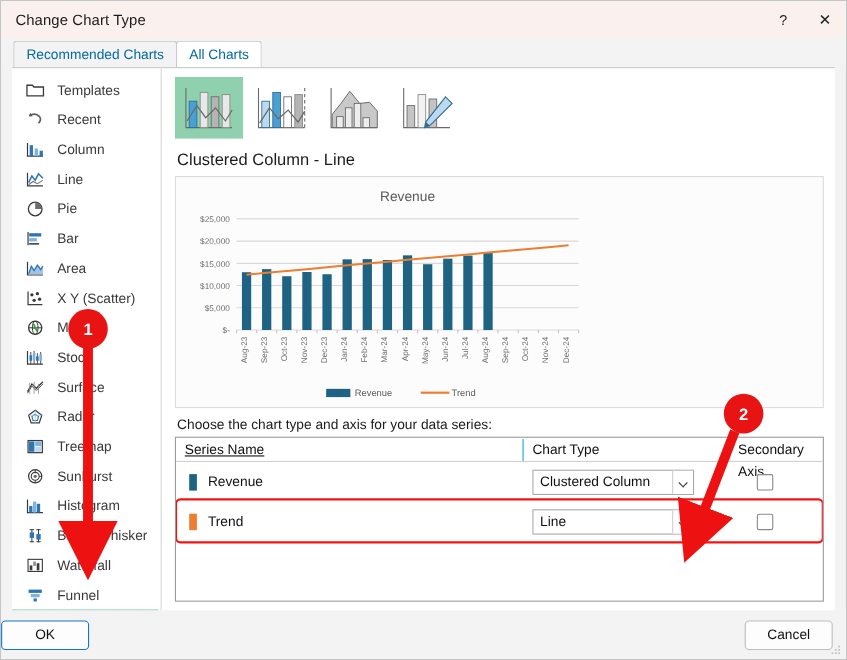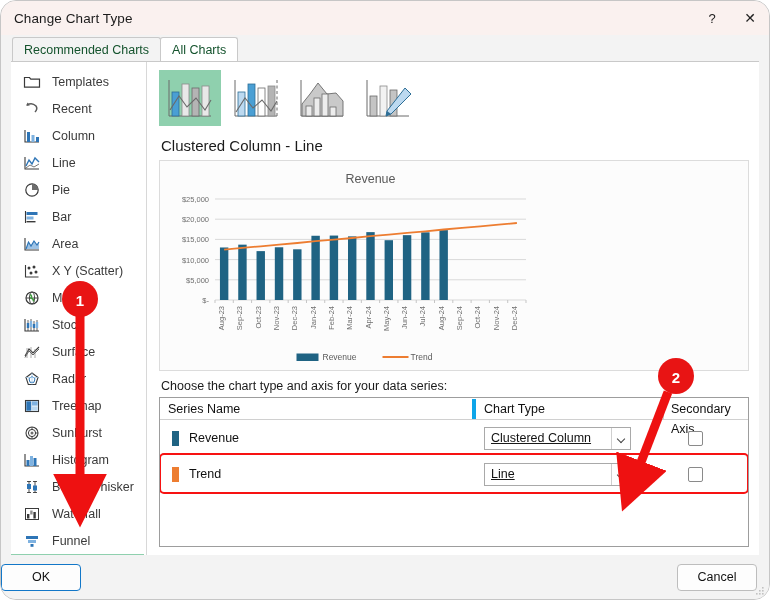--- a/index.html
+++ b/index.html
@@ -12,21 +12,21 @@
     background:#ffffff;
     overflow:hidden;
     position:relative;
   }
 
   
   #dialog {
     position:absolute; left:0; top:0; width:770px; height:600px;
     background:#f3f3f3;
     border:1px solid #c6c6c6;
-    border-radius:16px;
+    border-radius:0;
     overflow:hidden;
     display:flex; flex-direction:column;
   }
 
   
   .titlebar {
     height:34px; flex:0 0 34px;
     background:#faf1ef;
     display:flex; align-items:center;
     position:relative;
@@ -49,21 +49,21 @@
   .tabstrip {
     flex:0 0 26px; height:26px;
     display:flex; align-items:flex-end;
     padding-left:11px;
     background:#f3f3f3;
     position:relative;
   }
   .tab {
     height:24px; padding:0 11px;
     display:flex; align-items:center;
-    font-size:12.5px; color:#14532d;
+    font-size:12.5px; color:#0369a1;
     border:1px solid #c9c9c9;
     border-bottom:none;
     background:#f3f3f3;
     margin-right:-1px;
     border-radius:3px 3px 0 0;
     cursor:default;
   }
   .tab.active {
     background:#ffffff;
     border-color:#c9c9c9;
@@ -158,30 +158,30 @@
     background:#fff;
     position:relative;
     overflow:hidden;
   }
   .hdrrow {
     display:flex; height:22px;
     border-bottom:1px solid #d0d0d0;
     align-items:center;
     font-size:12.5px; color:#111;
   }
-  .hdrrow .c1 { flex:0 0 316px; padding-left:8px; border-right:4px solid #0ea5e9; line-height:20px; height:20px;}
+  .hdrrow .c1 { flex:0 0 316px; padding-left:8px; border-right:1px solid #0ea5e9; line-height:20px; height:20px;text-decoration:underline;}
   .hdrrow .c2 { flex:0 0 188px; padding-left:8px; border-right:1px solid #d0d0d0; line-height:20px; height:20px;}
   .hdrrow .c3 { flex:1 1 auto; padding-left:7px; line-height:20px; height:20px;}
 
   .srow {
     display:flex; height:36px; align-items:center;
     position:relative;
   }
   .srow .c1 { flex:0 0 316px; display:flex; align-items:center; padding-left:12px; }
-  .srow .c2 { flex:0 0 188px; display:flex; align-items:flex-end; padding-left:8px;text-decoration:underline; }
+  .srow .c2 { flex:0 0 188px; display:flex; align-items:flex-end; padding-left:8px; }
   .srow .c3 { flex:1 1 auto; display:flex; align-items:center; justify-content:center; padding-right:22px;}
   .swatch { width:7px; height:15px; margin-right:10px; flex:0 0 7px; }
   .sname { font-size:12.5px; color:#111; }
 
   .combo {
     width:147px; height:23px;
     border:1px solid #a9a9a9;
     background:#fff;
     display:flex; align-items:center;
     font-size:12.5px; color:#111;

